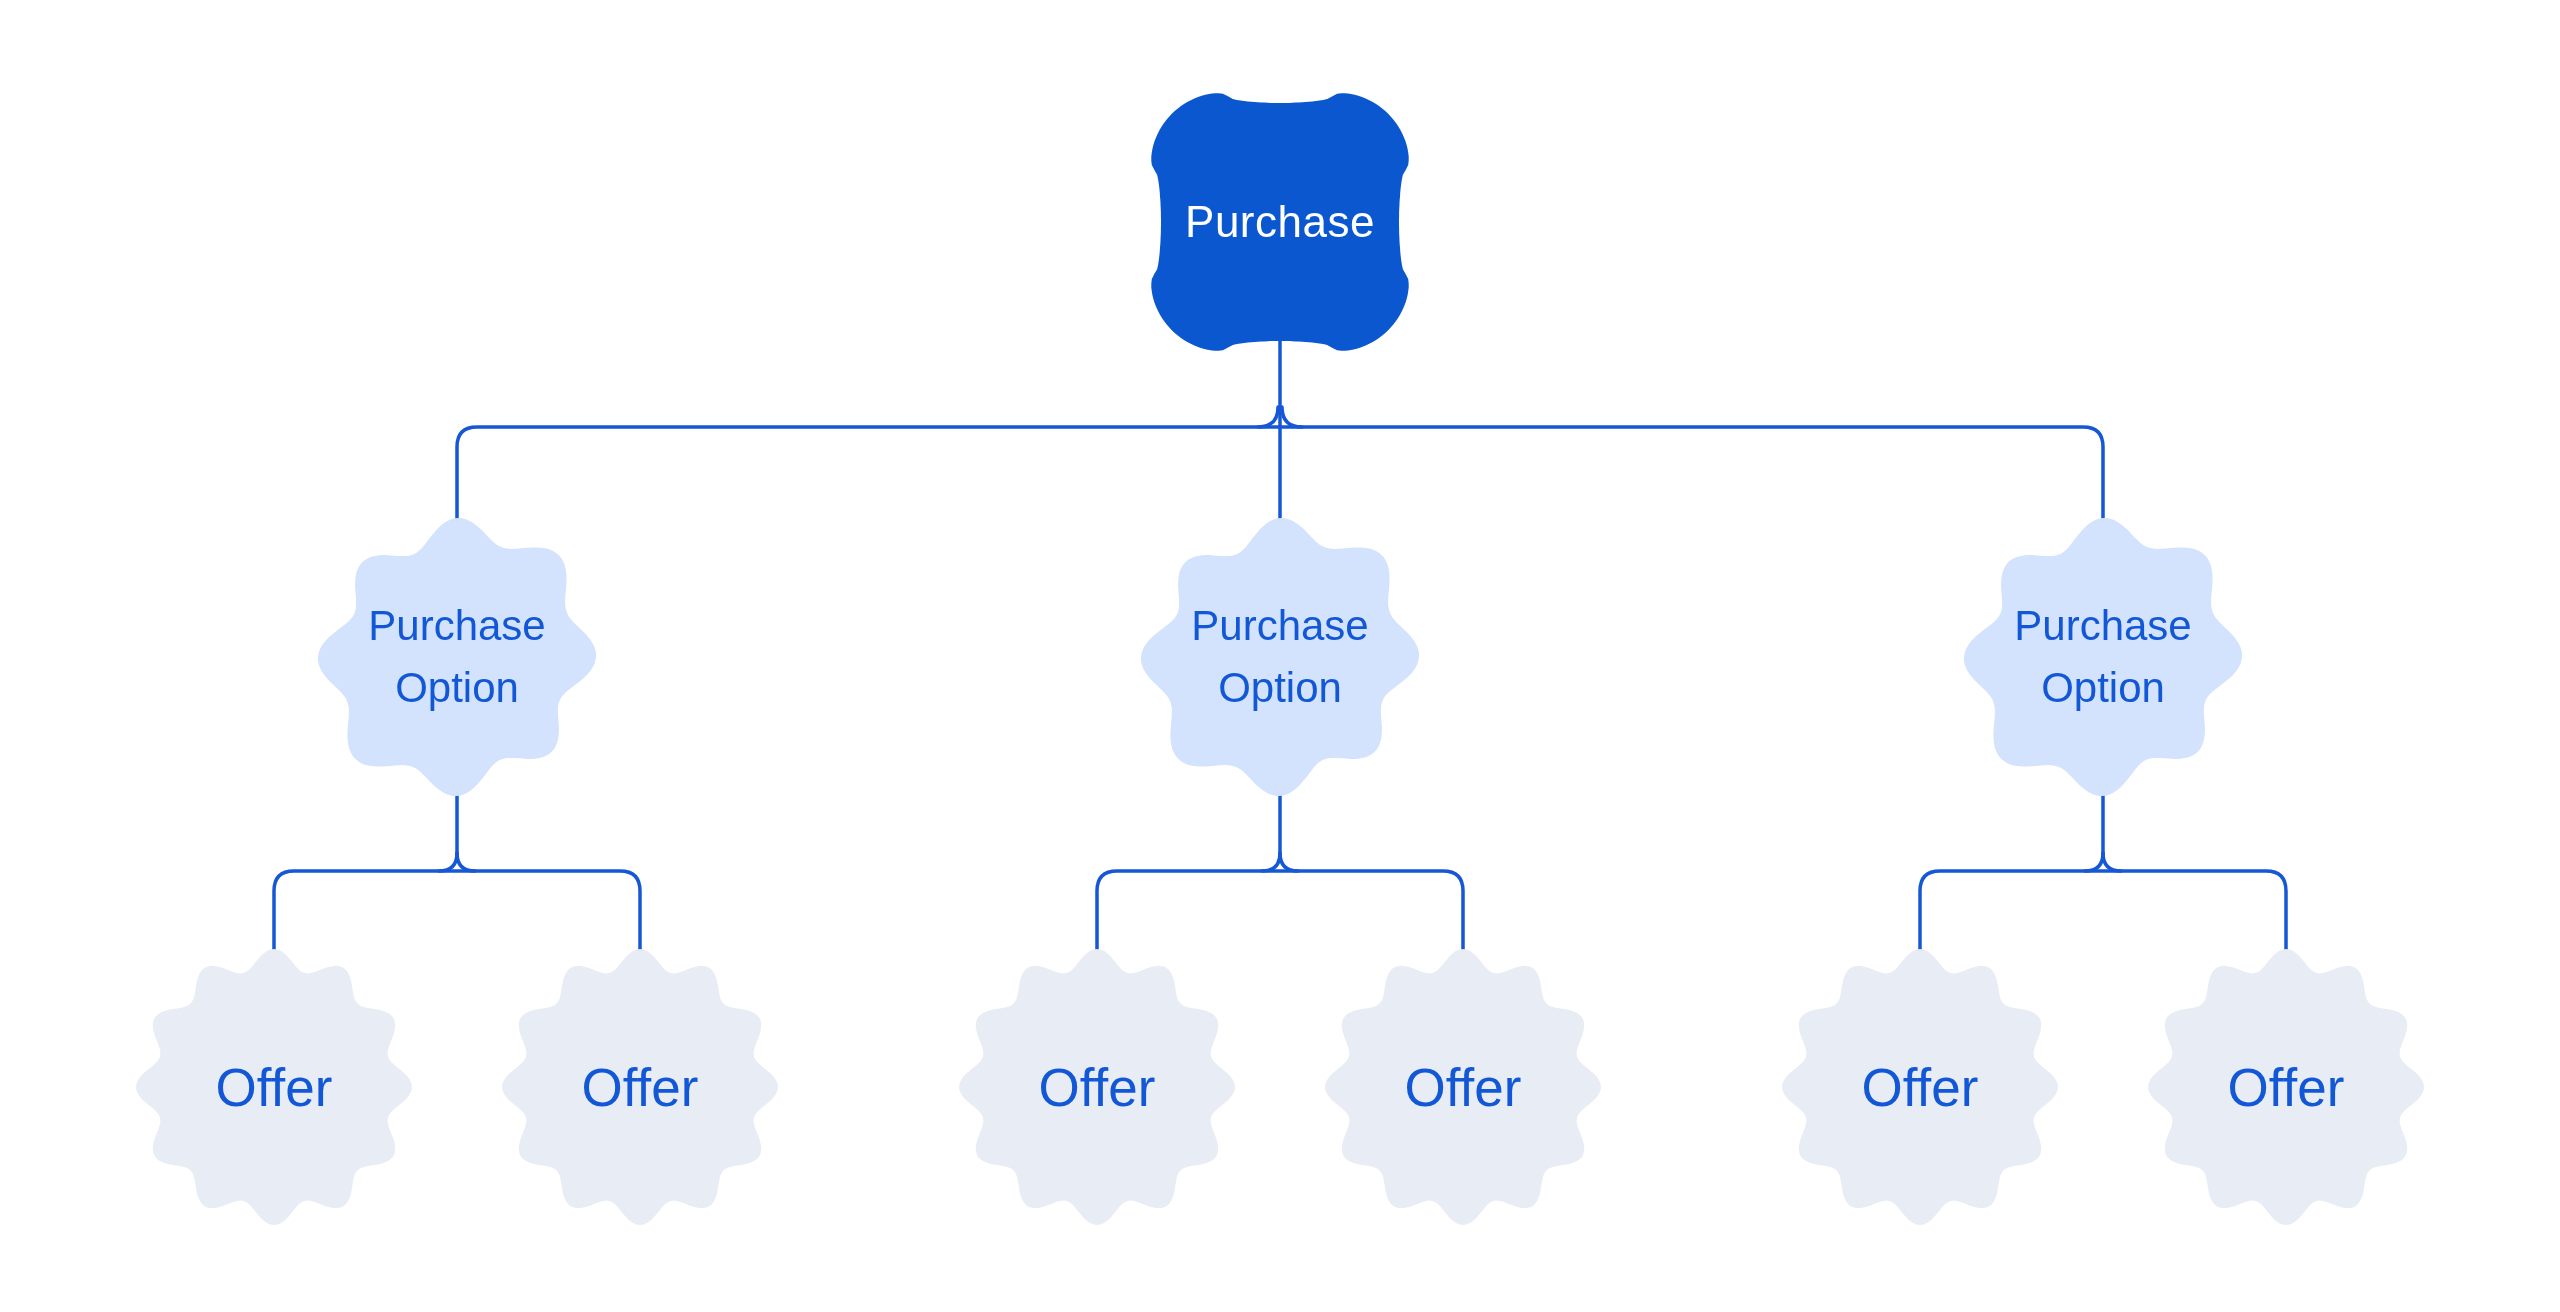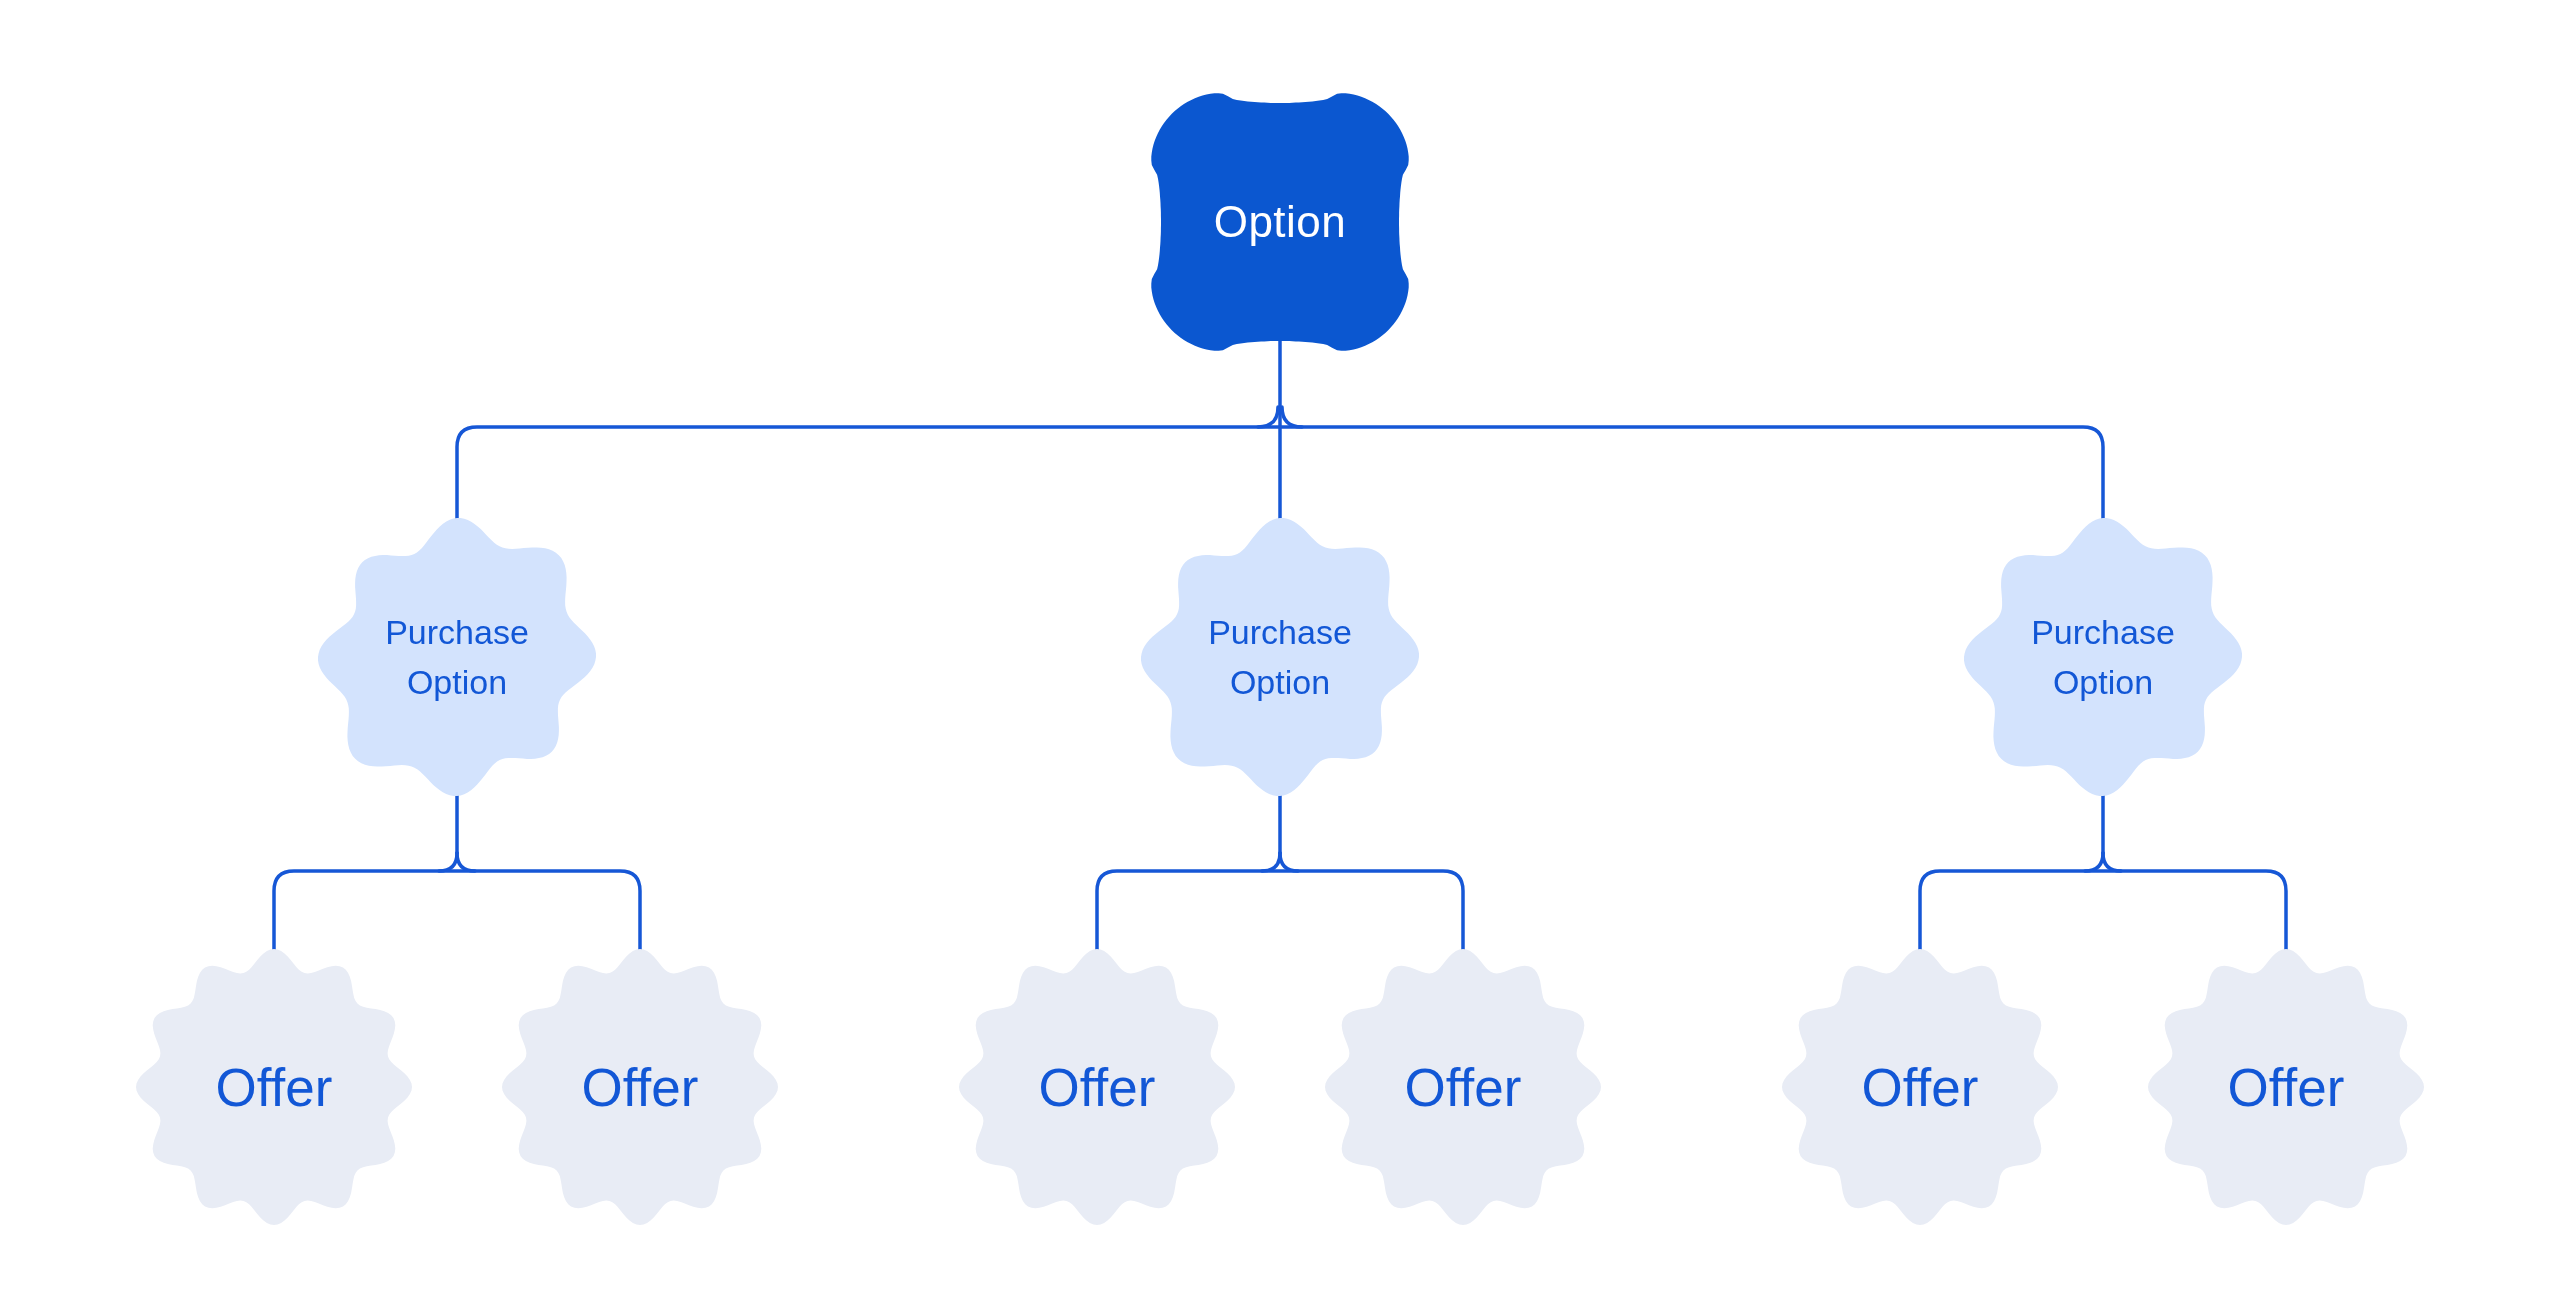--- a/index.html
+++ b/index.html
@@ -33,21 +33,21 @@
   .blob-offer{fill:var(--offer-fill);}
   .label{
     position:absolute;inset:0;
     display:flex;align-items:center;justify-content:center;
     text-align:center;
     font-weight:500;
     color:var(--node-text);
   }
   .label span{display:block;max-width:200px;}
   .product-label{font-size:44px;color:var(--product-text);letter-spacing:0.5px;}
-  .option-label{font-size:34px;line-height:1.48;}
+  .option-label{font-size:42px;line-height:1.48;}
   .offer-label{font-size:53px;}
 </style>
 </head>
 <body>
 
 <div class="canvas">
 
   <svg class="connectors" width="2560" height="1312" viewBox="0 0 2560 1312">
 
     <path d="M 1280 336 L 1280 522"></path>
@@ -69,21 +69,21 @@
     <path d="M 2103 853 Q 2103 871 2085 871"></path>
     <path d="M 2103 853 Q 2103 871 2121 871"></path>
     <path d="M 1920 951 L 1920 891 Q 1920 871 1940 871 L 2266 871 Q 2286 871 2286 891 L 2286 951"></path>
   </svg>
 
   <div class="node" style="left:1120px;top:62px;width:320px;height:320px;">
     <svg viewBox="0 0 320 320" width="320" height="320">
       <path class="blob-product" d="M279.0 160.0L279.0 163.1L279.1 166.2L279.1 169.4L279.2 172.5L279.4 175.7L279.5 178.9L279.7 182.2L280.0 185.5L280.2 188.9L280.5 192.3L280.9 195.8L281.4 199.4L282.0 203.2L282.9 207.2L285.6 212.0L288.2 217.1L288.7 221.4L288.7 225.6L288.2 229.6L287.5 233.6L286.5 237.5L285.3 241.3L283.8 245.1L282.1 248.7L280.3 252.3L278.2 255.7L276.0 259.0L273.5 262.2L270.9 265.3L268.2 268.2L265.3 270.9L262.2 273.5L259.0 276.0L255.7 278.2L252.3 280.3L248.7 282.1L245.1 283.8L241.3 285.3L237.5 286.5L233.6 287.5L229.6 288.2L225.6 288.7L221.4 288.7L217.1 288.2L212.0 285.7L207.2 282.9L203.2 282.0L199.4 281.4L195.8 280.9L192.3 280.5L188.9 280.2L185.5 280.0L182.2 279.7L178.9 279.5L175.7 279.4L172.5 279.2L169.4 279.1L166.2 279.1L163.1 279.0L160.0 279.0L156.9 279.0L153.8 279.1L150.6 279.1L147.5 279.2L144.3 279.4L141.1 279.5L137.8 279.7L134.5 280.0L131.1 280.2L127.7 280.5L124.2 280.9L120.6 281.4L116.8 282.0L112.8 282.9L108.0 285.6L102.9 288.2L98.6 288.7L94.4 288.7L90.4 288.2L86.4 287.5L82.5 286.5L78.7 285.3L74.9 283.8L71.3 282.1L67.7 280.3L64.3 278.2L61.0 276.0L57.8 273.5L54.7 270.9L51.8 268.2L49.1 265.3L46.5 262.2L44.0 259.0L41.8 255.7L39.7 252.3L37.9 248.7L36.2 245.1L34.7 241.3L33.5 237.5L32.5 233.6L31.8 229.6L31.3 225.6L31.3 221.4L31.8 217.1L34.3 212.0L37.1 207.2L38.0 203.2L38.6 199.4L39.1 195.8L39.5 192.3L39.8 188.9L40.0 185.5L40.3 182.2L40.5 178.9L40.6 175.7L40.8 172.5L40.9 169.4L40.9 166.2L41.0 163.1L41.0 160.0L41.0 156.9L40.9 153.8L40.9 150.6L40.8 147.5L40.6 144.3L40.5 141.1L40.3 137.8L40.0 134.5L39.8 131.1L39.5 127.7L39.1 124.2L38.6 120.6L38.0 116.8L37.1 112.8L34.4 108.0L31.8 102.9L31.3 98.6L31.3 94.4L31.8 90.4L32.5 86.4L33.5 82.5L34.7 78.7L36.2 74.9L37.9 71.3L39.7 67.7L41.8 64.3L44.0 61.0L46.5 57.8L49.1 54.7L51.8 51.8L54.7 49.1L57.8 46.5L61.0 44.0L64.3 41.8L67.7 39.7L71.3 37.9L74.9 36.2L78.7 34.7L82.5 33.5L86.4 32.5L90.4 31.8L94.4 31.3L98.6 31.3L102.9 31.8L108.0 34.3L112.8 37.1L116.8 38.0L120.6 38.6L124.2 39.1L127.7 39.5L131.1 39.8L134.5 40.0L137.8 40.3L141.1 40.5L144.3 40.6L147.5 40.8L150.6 40.9L153.8 40.9L156.9 41.0L160.0 41.0L163.1 41.0L166.2 40.9L169.4 40.9L172.5 40.8L175.7 40.6L178.9 40.5L182.2 40.3L185.5 40.0L188.9 39.8L192.3 39.5L195.8 39.1L199.4 38.6L203.2 38.0L207.2 37.1L212.0 34.4L217.1 31.8L221.4 31.3L225.6 31.3L229.6 31.8L233.6 32.5L237.5 33.5L241.3 34.7L245.1 36.2L248.7 37.9L252.3 39.7L255.7 41.8L259.0 44.0L262.2 46.5L265.3 49.1L268.2 51.8L270.9 54.7L273.5 57.8L276.0 61.0L278.2 64.3L280.3 67.7L282.1 71.3L283.8 74.9L285.3 78.7L286.5 82.5L287.5 86.4L288.2 90.4L288.7 94.4L288.7 98.6L288.2 102.9L285.7 108.0L282.9 112.8L282.0 116.8L281.4 120.6L280.9 124.2L280.5 127.7L280.2 131.1L280.0 134.5L279.7 137.8L279.5 141.1L279.4 144.3L279.2 147.5L279.1 150.6L279.1 153.8L279.0 156.9L279.0 160.0Z"></path>
     </svg>
     <div class="label product-label">
-      <span>Option</span>
+      <span>Purchase</span>
     </div>
   </div>
 
   <div class="node" style="left:307px;top:507px;width:300px;height:300px;">
     <svg viewBox="0 0 300 300" width="300" height="300">
       <path class="blob-option" d="M289.0 150.0L288.4 153.6L287.3 157.2L285.5 160.7L283.3 164.0L280.6 167.2L277.6 170.2L274.3 173.0L271.0 175.7L267.7 178.3L264.5 180.7L261.5 183.0L258.8 185.3L256.4 187.7L254.5 190.1L253.0 192.7L251.9 195.4L251.2 198.3L250.9 201.4L250.9 204.8L251.0 208.3L251.3 212.1L251.6 216.0L251.9 220.0L251.9 224.0L251.7 228.0L251.1 231.9L250.2 235.6L248.8 239.0L247.0 242.1L244.8 244.8L242.1 247.0L239.0 248.8L235.6 250.2L231.9 251.1L228.0 251.7L224.0 251.9L220.0 251.9L216.0 251.6L212.1 251.3L208.3 251.0L204.8 250.9L201.4 250.9L198.3 251.2L195.4 251.9L192.7 253.0L190.1 254.5L187.7 256.4L185.3 258.8L183.0 261.5L180.7 264.5L178.3 267.7L175.7 271.0L173.0 274.3L170.2 277.6L167.2 280.6L164.0 283.3L160.7 285.5L157.2 287.3L153.6 288.4L150.0 289.0L146.4 289.0L142.8 288.3L139.2 287.1L135.8 285.3L132.5 283.1L129.3 280.6L126.3 277.9L123.4 275.0L120.7 272.1L118.0 269.3L115.4 266.7L112.8 264.3L110.2 262.3L107.5 260.7L104.6 259.5L101.6 258.7L98.4 258.2L94.9 258.1L91.2 258.2L87.3 258.5L83.3 258.9L79.0 259.3L74.7 259.5L70.4 259.6L66.1 259.3L61.9 258.7L58.0 257.7L54.4 256.2L51.1 254.3L48.2 251.8L45.7 248.9L43.8 245.6L42.3 242.0L41.3 238.1L40.7 233.9L40.4 229.6L40.5 225.3L40.7 221.0L41.1 216.7L41.5 212.7L41.8 208.8L41.9 205.1L41.8 201.6L41.3 198.4L40.5 195.4L39.3 192.5L37.7 189.8L35.7 187.2L33.3 184.6L30.7 182.0L27.9 179.3L25.0 176.6L22.1 173.7L19.4 170.7L16.9 167.5L14.7 164.2L12.9 160.8L11.7 157.2L11.0 153.6L11.0 150.0L11.6 146.4L12.7 142.8L14.5 139.3L16.7 136.0L19.4 132.8L22.4 129.8L25.7 127.0L29.0 124.3L32.3 121.7L35.5 119.3L38.5 117.0L41.2 114.7L43.6 112.3L45.5 109.9L47.0 107.3L48.1 104.6L48.8 101.7L49.1 98.6L49.1 95.2L49.0 91.7L48.7 87.9L48.4 84.0L48.1 80.0L48.1 76.0L48.3 72.0L48.9 68.1L49.8 64.4L51.2 61.0L53.0 57.9L55.2 55.2L57.9 53.0L61.0 51.2L64.4 49.8L68.1 48.9L72.0 48.3L76.0 48.1L80.0 48.1L84.0 48.4L87.9 48.7L91.7 49.0L95.2 49.1L98.6 49.1L101.7 48.8L104.6 48.1L107.3 47.0L109.9 45.5L112.3 43.6L114.7 41.2L117.0 38.5L119.3 35.5L121.7 32.3L124.3 29.0L127.0 25.7L129.8 22.4L132.8 19.4L136.0 16.7L139.3 14.5L142.8 12.7L146.4 11.6L150.0 11.0L153.6 11.0L157.2 11.7L160.8 12.9L164.2 14.7L167.5 16.9L170.7 19.4L173.7 22.1L176.6 25.0L179.3 27.9L182.0 30.7L184.6 33.3L187.2 35.7L189.8 37.7L192.5 39.3L195.4 40.5L198.4 41.3L201.6 41.8L205.1 41.9L208.8 41.8L212.7 41.5L216.7 41.1L221.0 40.7L225.3 40.5L229.6 40.4L233.9 40.7L238.1 41.3L242.0 42.3L245.6 43.8L248.9 45.7L251.8 48.2L254.3 51.1L256.2 54.4L257.7 58.0L258.7 61.9L259.3 66.1L259.6 70.4L259.5 74.7L259.3 79.0L258.9 83.3L258.5 87.3L258.2 91.2L258.1 94.9L258.2 98.4L258.7 101.6L259.5 104.6L260.7 107.5L262.3 110.2L264.3 112.8L266.7 115.4L269.3 118.0L272.1 120.7L275.0 123.4L277.9 126.3L280.6 129.3L283.1 132.5L285.3 135.8L287.1 139.2L288.3 142.8L289.0 146.4L289.0 150.0Z"></path>
     </svg>
     <div class="label option-label">
       <span>Purchase Option</span>
     </div>

